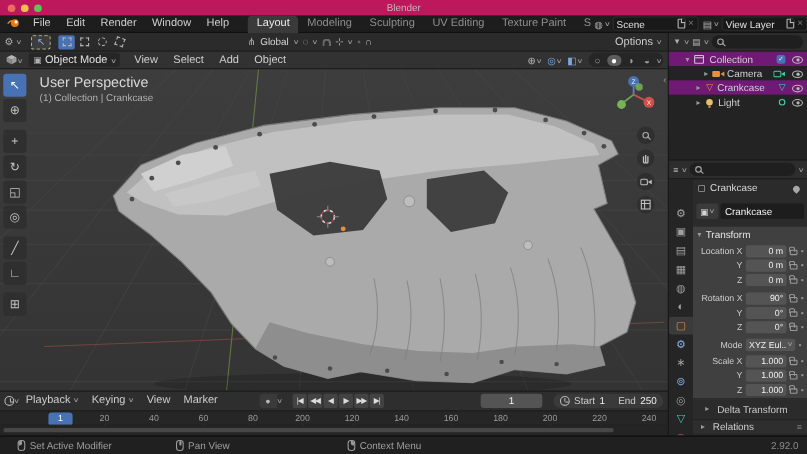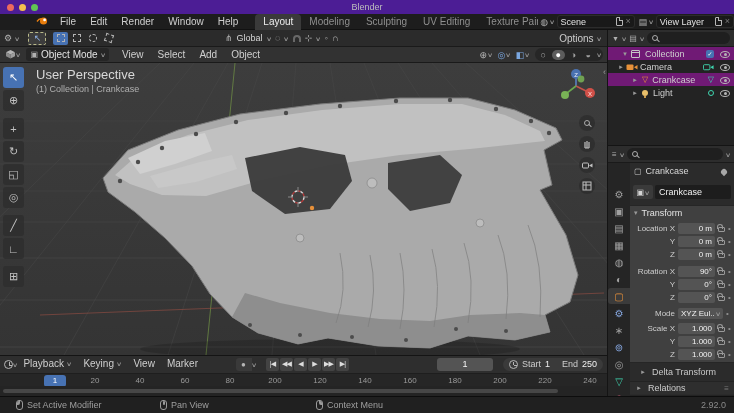--- a/index.html
+++ b/index.html
@@ -1,28 +1,28 @@
 <!DOCTYPE html>
 <html><head>
 <meta charset="utf-8">
 <style>
   * { margin:0; padding:0; box-sizing:border-box; }
   body { background:#000; }
   .app{ position:relative; width:734px; height:413px; background:#1d1d1d; overflow:hidden;
         font-family:"Liberation Sans", sans-serif; color:#d5d5d5; font-size:10px; }
 
   
-  .titlebar{ position:relative; height:14px; background:#4c1d95; display:flex; align-items:center; }
+  .titlebar{ position:relative; height:14px; background:#be185d; display:flex; align-items:center; }
   .lights{ display:flex; gap:5px; margin-left:7px; }
   .light{ width:7px; height:7px; border-radius:50%; }
   .light.red{ background:#ec6a5e; } .light.yellow{ background:#f4bf4f; } .light.green{ background:#61c454; }
   .wtitle{ position:absolute; left:0; right:0; text-align:center; font-size:9px; color:#bdbdbd; }
 
   
-  .menubar{ height:16px; background:#1d1d1d; display:flex; align-items:center; border-bottom:1px solid #111;margin-left:30px; }
+  .menubar{ height:16px; background:#1d1d1d; display:flex; align-items:center; border-bottom:1px solid #111; }
   .blogo{ margin:0 4px 0 6px; }
   .menu-item{ padding:0 7px; color:#cfcfcf; line-height:16px; cursor:default; }
   .tabs{ display:flex; margin-left:10px; width:358px; overflow:hidden; white-space:nowrap; }
   .wtab{ padding:0 8px; line-height:16px; color:#8f8f8f; border-radius:4px 4px 0 0; }
   .wtab.active{ background:#3a3a3a; color:#ededed; }
   .datablocks{ display:flex; align-items:center; margin-left:2px; gap:4px; }
   .db{ display:flex; align-items:center; gap:2px; }
   .db .field{ display:flex; align-items:center; background:#191919; border:1px solid #2c2c2c; border-radius:3px;
               height:13px; padding:0 3px; gap:3px; }
   .db .field .lbl{ font-size:9px; color:#e0e0e0; }
@@ -520,21 +520,21 @@
         <div class="ol-rows">
           <div class="ol-row stripe" style="padding-left:12px">
             <span class="disc">▾</span>
             <span class="boxic"></span>
             <span class="ol-label">Collection</span>
             <span class="ol-right">
               <span class="checkbox"></span>
               <span class="eye"></span>
             </span>
           </div>
-          <div class="ol-row" style="padding-left:8px">
+          <div class="ol-row" style="padding-left:29px">
             <span class="disc">▸</span>
             <svg width="12" height="8" viewBox="0 0 12 8">
                 <rect x="0.5" y="1.5" width="7" height="5.5" rx="1" fill="#e8913a"></rect>
                 <path d="M8,4.2 L11.5,2 V6.5 Z" fill="#e8913a"></path>
               </svg>
             <span class="ol-label">Camera</span>
             <span class="ol-right">
               <svg width="11" height="8" viewBox="0 0 12 8">
                   <rect x="0.5" y="1.5" width="7" height="5.5" rx="1" fill="none" stroke="#3fd6b0"></rect>
                   <path d="M8,4.2 L11.5,2 V6.5 Z" fill="#3fd6b0"></path>

